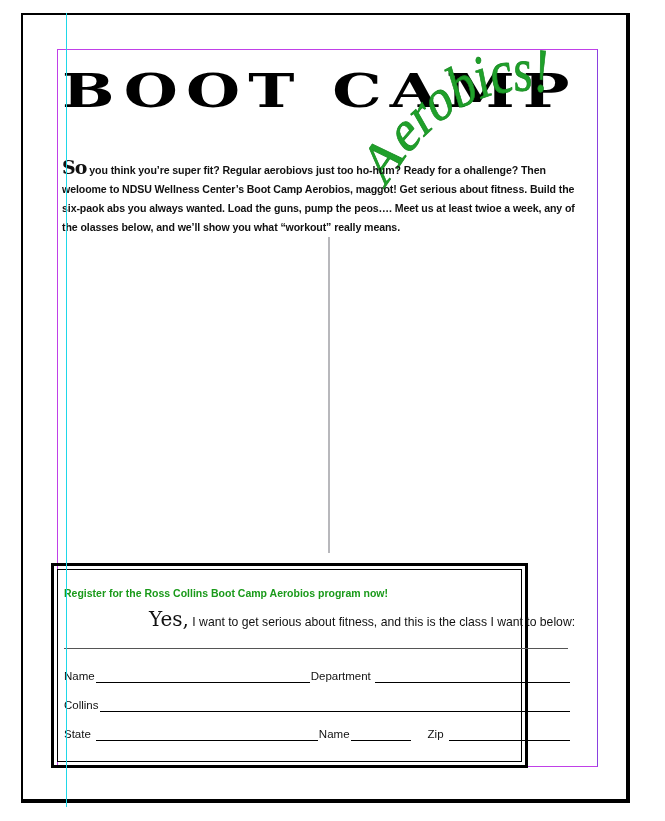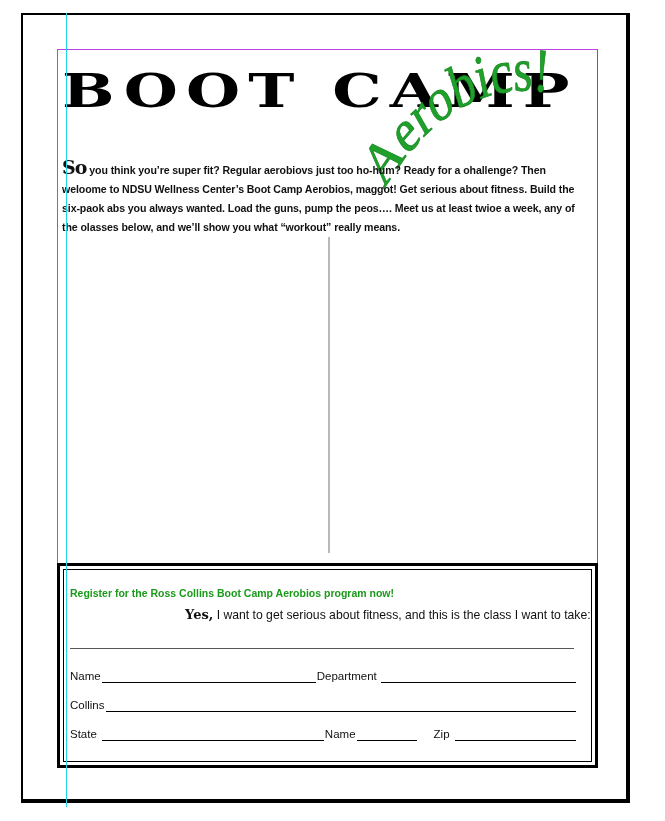--- a/index.html
+++ b/index.html
@@ -12,25 +12,25 @@
     .title { position:absolute; left:62px; top:68px; font-family:"DejaVu Serif", serif; font-weight:900; font-size:46px; letter-spacing:6px; color:#000; line-height:1; transform:scaleX(1.35); transform-origin:left top; }
 
     .aerobics { position:absolute; left:345px; top:40px; width:280px; height:160px; }
     .aerobics svg { width:100%; height:100%; overflow:visible; }
 
     .intro { position:absolute; left:62px; top:158px; width:530px; font-family:"Liberation Sans", sans-serif; font-weight:bold; font-size:10.6px; line-height:19px; color:#111; letter-spacing:-0.1px; }
     .dropcap { font-family:"DejaVu Serif", serif; font-weight:900; font-size:19px; letter-spacing:-1px; }
 
     .divider { position:absolute; left:328px; top:237px; width:2px; height:316px; background:#b8b8bc; }
 
-    .register { position:absolute; left:57px; top:563px; width:541px; height:205px; border:3px solid #000; box-sizing:border-box; }
+    .register { position:absolute; left:51px; top:563px; width:477px; height:205px; border:3px solid #000; box-sizing:border-box; }
     .register-inner { position:absolute; left:3px; top:3px; right:3px; bottom:3px; border:1px solid #000; }
     .reg-heading { position:absolute; left:6px; top:17px; font-weight:bold; font-size:10.5px; color:#1a9a1a; }
     .yes-line { position:absolute; left:91px; top:37px; font-size:12.2px; color:#111; white-space:nowrap; }
-    .yes-word { font-family:"DejaVu Serif", serif; font-weight:700; font-size:13px;margin-left:30px; }
+    .yes-word { font-family:"DejaVu Serif", serif; font-weight:400; font-size:20px; }
     .class-line { position:absolute; left:6px; top:78px; width:504px; height:1px; border-top:1px solid #555; }
 
     .field-row { position:absolute; left:6px; width:507px; font-size:11.5px; color:#111; display:flex; align-items:flex-start; white-space:nowrap; }
     .field-row .blank { flex:1; border-bottom:1px solid #000; height:12px; margin:0 1px; }
     .field-row .blank.fixed { flex:none; }
   </style>
 </head>
 <body>
 
 <div class="page"></div>
@@ -52,21 +52,21 @@
 <div class="intro">
   <span class="dropcap">So</span><span> you think you’re super fit? Regular aerobiovs just too ho-hum? Ready for a ohallenge? Then weloome to NDSU Wellness Center’s Boot Camp Aerobios, maggot! Get serious about fitness. Build the six-paok abs you always wanted. Load the guns, pump the peos…. Meet us at least twioe a week, any of the olasses below, and we’ll show you what “workout” really means.</span>
 </div>
 
 <div class="divider"></div>
 
 <div class="register">
   <div class="register-inner">
     <div class="reg-heading">Register for the Ross Collins Boot Camp Aerobios program now!</div>
     <div class="yes-line">
-      <span class="yes-word">Yes,</span><span> I want to get serious about fitness, and this is the class I want to take:</span>
+      <span class="yes-word">Yes,</span><span> I want to get serious about fitness, and this is the class I want to below:</span>
     </div>
     <div class="class-line"></div>
 
     <div class="field-row" style="top:100px;">
       <span>Name</span>
       <span class="blank" style="flex:none;width:214px;"></span>
       <span>Department</span>
       <span class="blank" style="margin-left:4px;"></span>
     </div>
 

